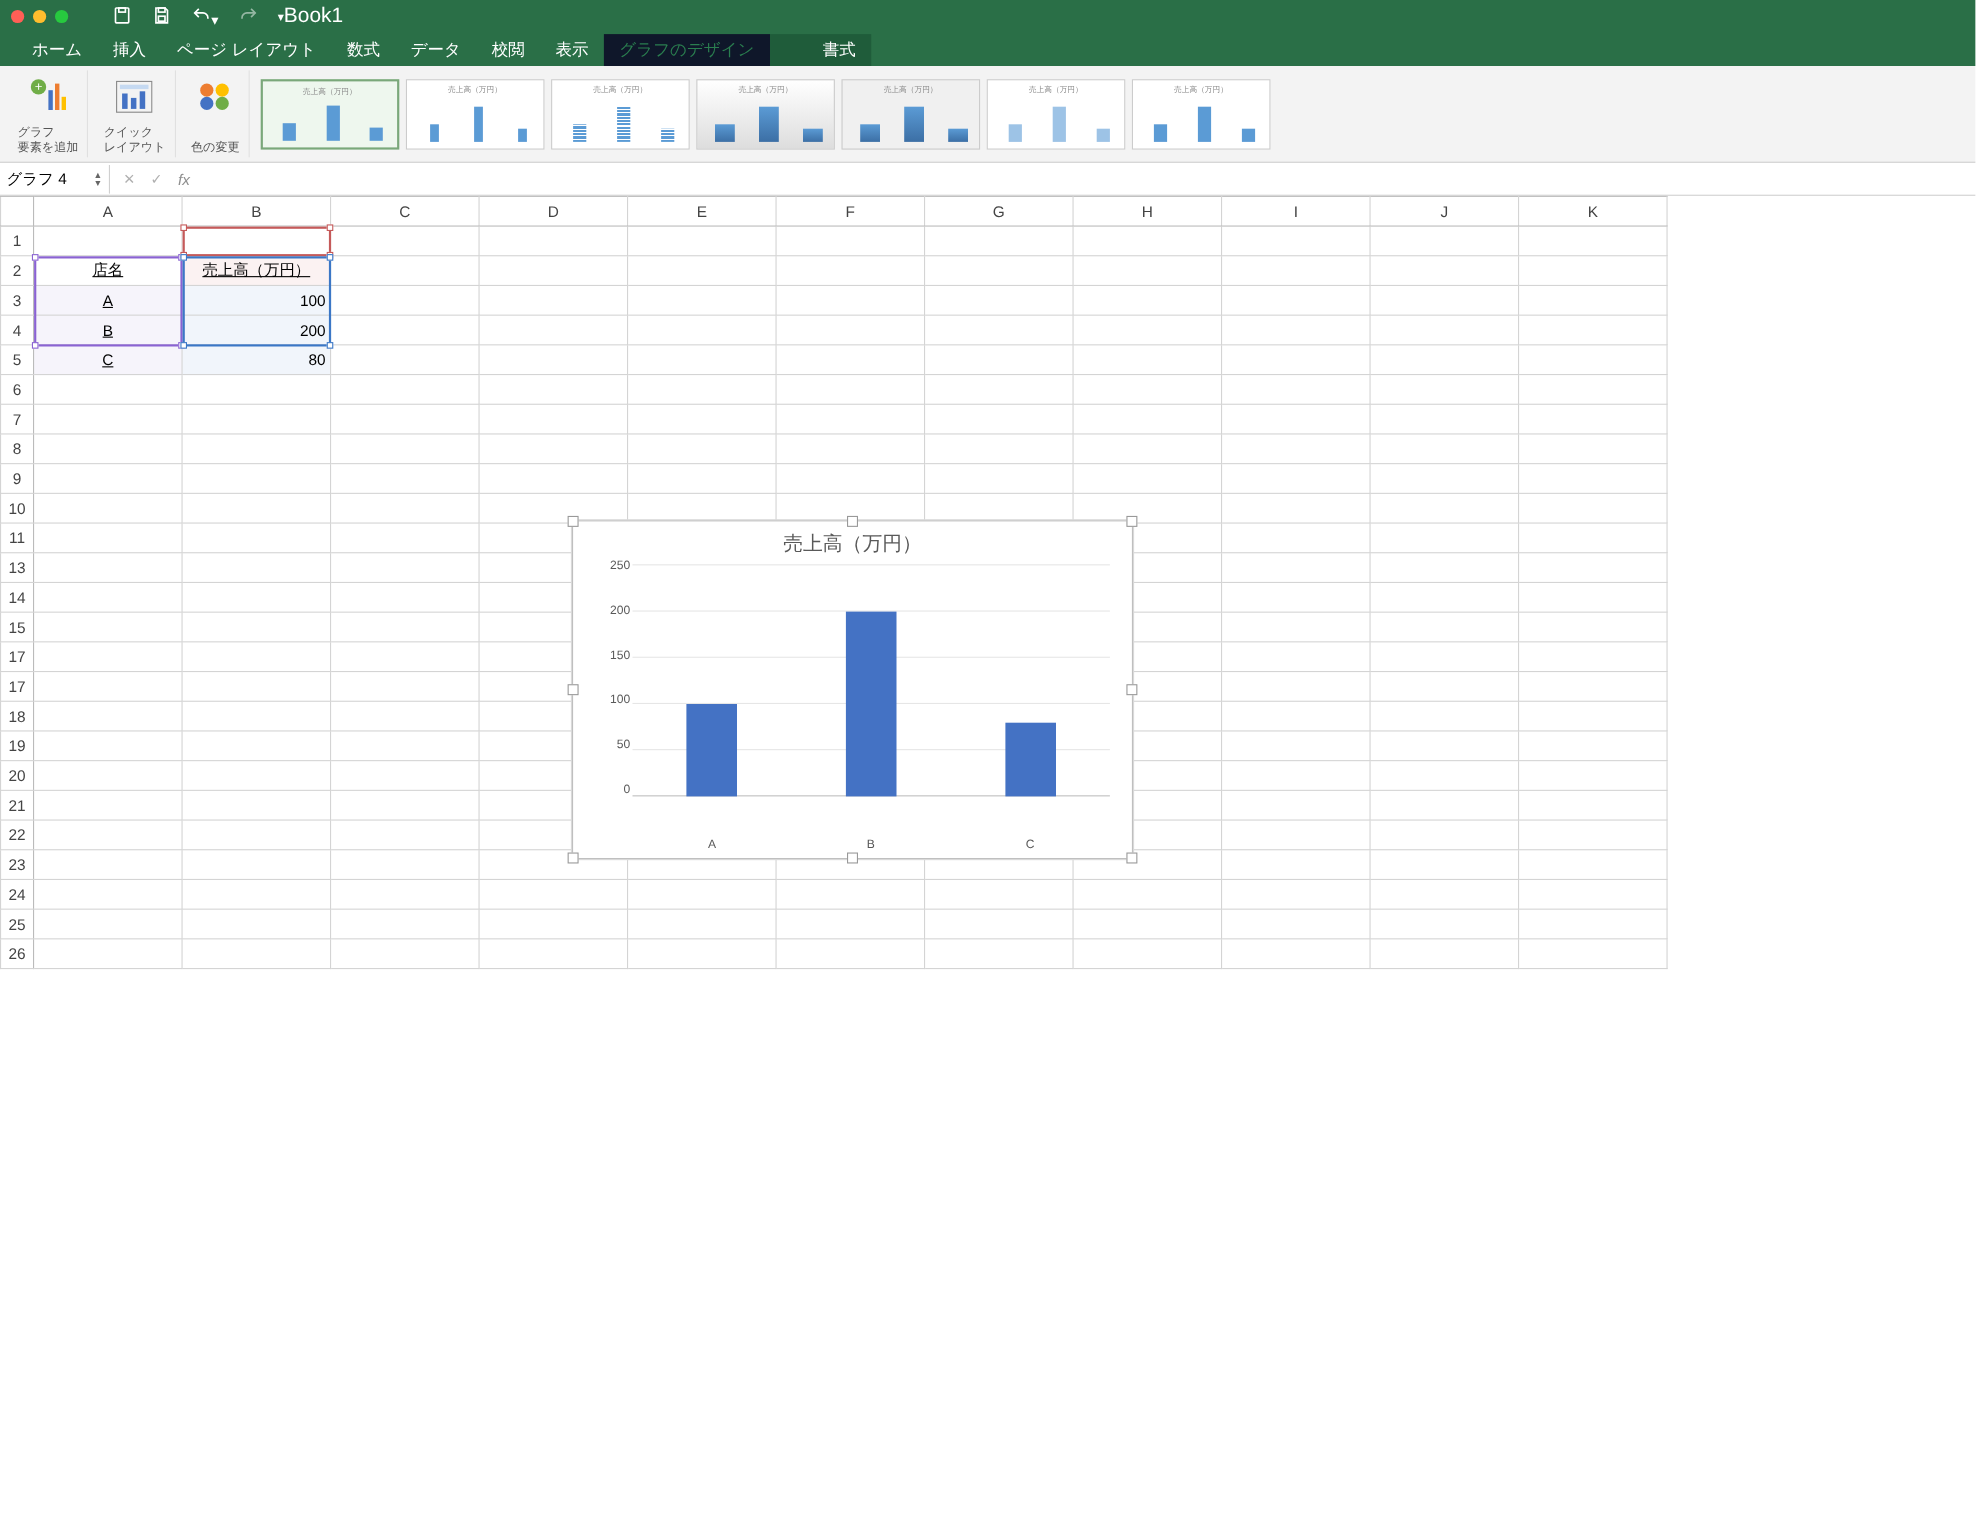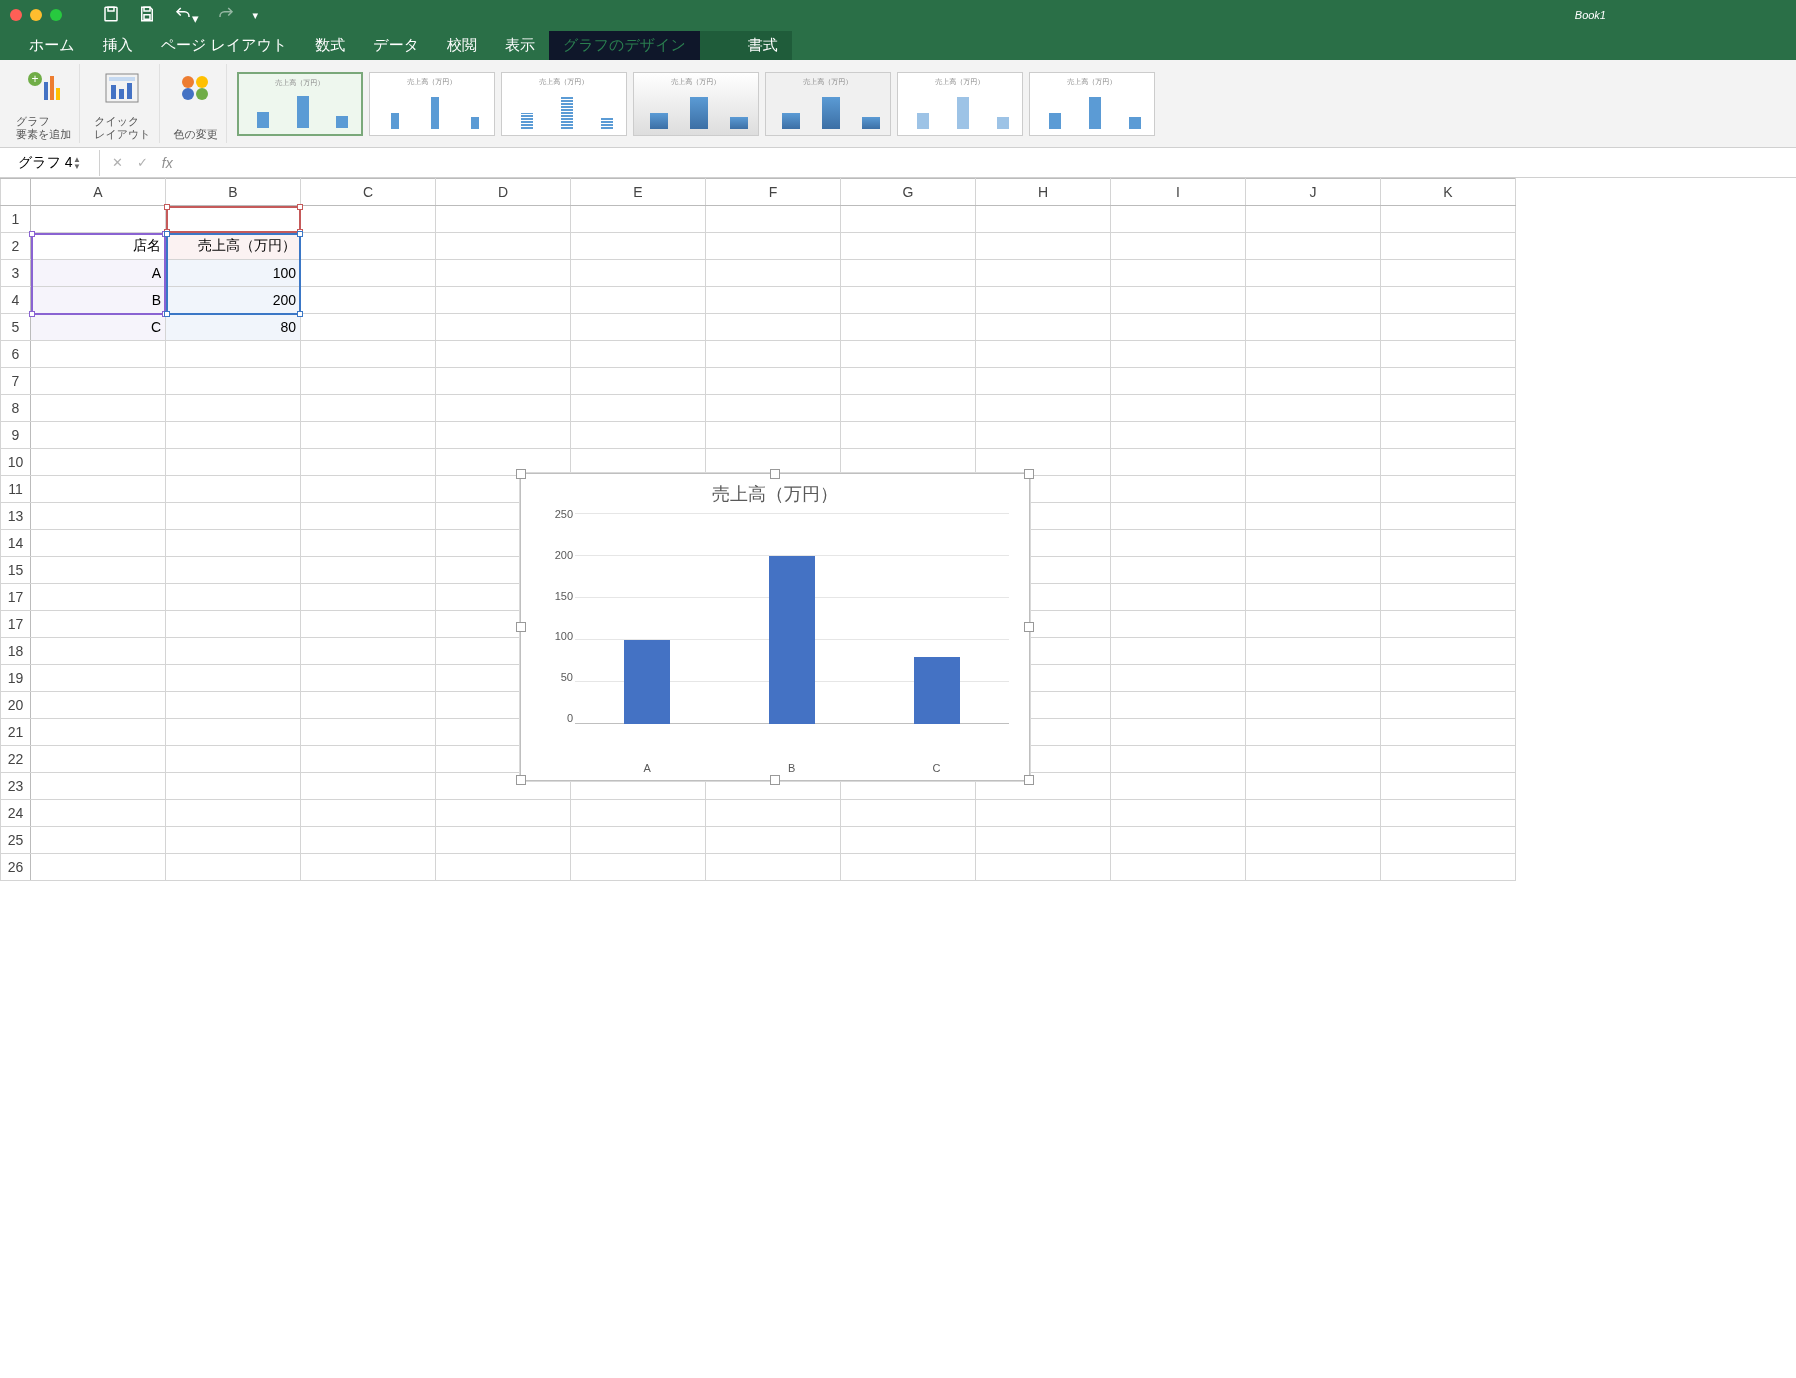--- a/index.html
+++ b/index.html
@@ -4,21 +4,21 @@
 <style>
 * { box-sizing: border-box; margin: 0; padding: 0; }
 body { font-family: "Hiragino Sans", "Meiryo", sans-serif; font-size: 13px; background: #fff; overflow: hidden; }
 
 .titlebar { background: #2a6f47; height: 30px; display: flex; align-items: center; padding: 0 10px; position: relative; }
 .traffic-lights { display: flex; gap: 8px; }
 .traffic-lights span { width: 12px; height: 12px; border-radius: 50%; }
 .tl-red { background: #ff5f56; }
 .tl-yellow { background: #ffbd2e; }
 .tl-green { background: #27c93f; }
-.title-ctr { flex:1; text-align:right; color:#fff; font-size:11px;font-style:italic; }
+.title-ctr { flex:1; text-align:left; color:#fff; font-size:19px; }
 .qat { display:flex; gap:18px; margin-left:40px; color:#fff; align-items:center; }
 .qat svg { width:18px; height:18px; }
 
 .tabs { background: #2a6f47; height: 30px; display: flex; align-items: flex-end; padding-left: 15px; }
 .tab { color: #fff; padding: 5px 14px; font-size: 15px; cursor: pointer; }
 .tab.active { background: #0f172a; color: #2a7e4f; }
 .tab.dark { background: #1f5c3a; padding-left: 48px; }
 
 .ribbon { background: #f3f3f3; border-bottom: 1px solid #d0d0d0; height: 88px; display:flex; padding: 4px 8px; gap: 6px; }
 .rgroup { display:flex; flex-direction:column; align-items:center; justify-content:space-between; padding: 2px 8px; border-right:1px solid #e0e0e0; }
@@ -27,35 +27,35 @@
 .rgroup .rlabel { font-size:11px; color:#555; text-align:left; line-height:1.2; }
 .thumb-row { display:flex; gap:6px; align-items:center; padding:4px; }
 .thumb { width: 126px; height: 64px; background:#fff; border:1px solid #ccc; position:relative; padding:4px 6px; }
 .thumb.sel { border:2px solid #7aa87a; background:#eef7ee; }
 .thumb-title { font-size:7px; color:#888; text-align:center; }
 .thumb-bars { position:absolute; bottom:6px; left:12px; right:6px; height:40px; display:flex; align-items:flex-end; gap:14px; justify-content:space-around; }
 .thumb-bars span { width:12px; background:#5b9bd5; }
 .thumb2 .thumb-bars span { background: linear-gradient(180deg,#5b9bd5,#3c6fa5); }
 
 .namebox-row { height: 30px; border-bottom:1px solid #d0d0d0; display:flex; align-items:center; }
-.namebox { width: 100px; height:26px; display:flex; align-items:center; padding:0 18px; border-right:1px solid #d0d0d0; font-size:14px; }
+.namebox { width: 100px; height:26px; display:flex; align-items:center; padding:0 6px; border-right:1px solid #d0d0d0; font-size:14px; }
 .namebox .spin { display:flex; flex-direction:column; margin-left:auto; font-size:8px; color:#666; line-height:7px; }
 .fx-icons { display:flex; gap:14px; padding:0 12px; color:#b0b0b0; align-items:center; }
 .fx-label { color:#909090; font-style:italic; font-size:14px; }
 .fx-input { height:26px; border:none; flex:1; padding:0 6px; font-size:13px; outline:none; }
 
 .grid-wrap { position:relative; overflow:auto; height: calc(100vh - 30px - 30px - 88px - 30px); }
 table.grid { border-collapse: collapse; table-layout: fixed; }
 .grid th, .grid td { border: 1px solid #d4d4d4; height: 27px; font-size: 14px; font-weight:normal; }
 .grid thead th { background:#fff; color:#444; border-top:1px solid #bbb; border-bottom:1px solid #bbb; }
 .grid .rowhdr { width: 30px; background:#fff; text-align:center; color:#444; border-right:1px solid #bbb; }
 .grid .corner { width:30px; background:#fff; border-right:1px solid #bbb; border-bottom:1px solid #bbb; }
 .grid td.col { width: 135px; padding: 0 4px; }
 .grid td.right { text-align:right; }
-.grid td.left { text-align:right; }
+.grid td.left { text-align:center;text-decoration:underline; }
 
 .sel-purple { background:#f6f4fb; }
 .sel-blue { background:#f1f5fb; }
 .sel-red { background:#fbf2f2; }
 
 .range-box { position:absolute; pointer-events:none; }
 .rb-purple { border:2px solid #8a63d2; }
 .rb-blue { border:2px solid #3b77c6; }
 .rb-red { border:2px solid #c55a5a; }
 .handle { position:absolute; width:6px; height:6px; background:#fff; border:1px solid currentColor; }

